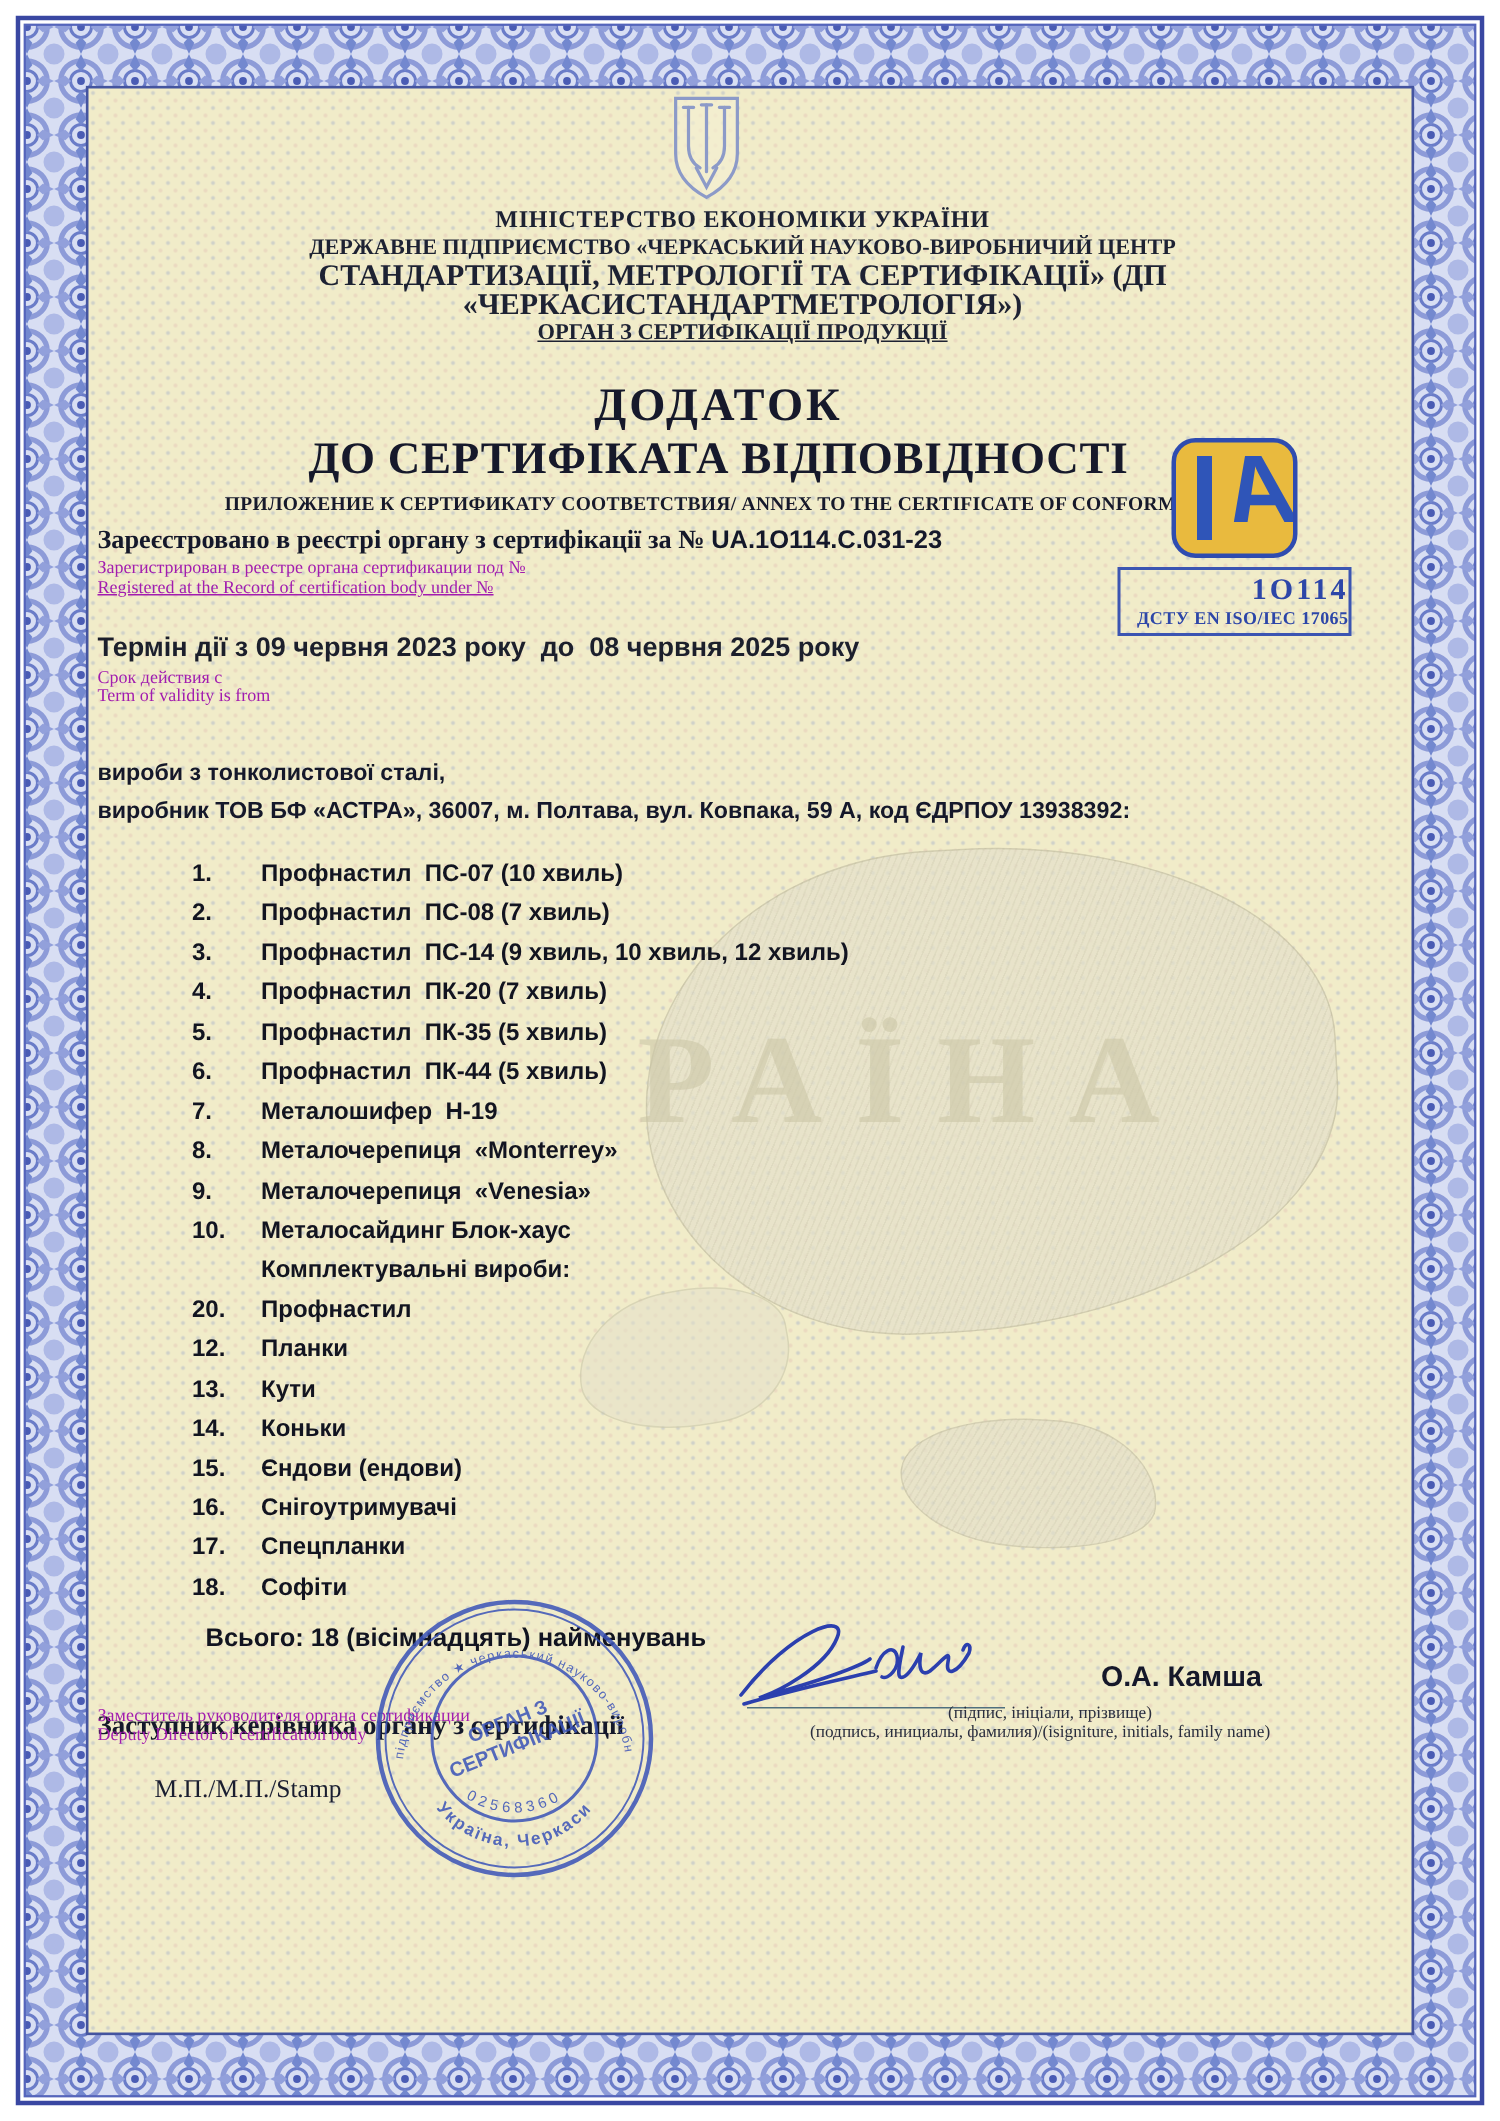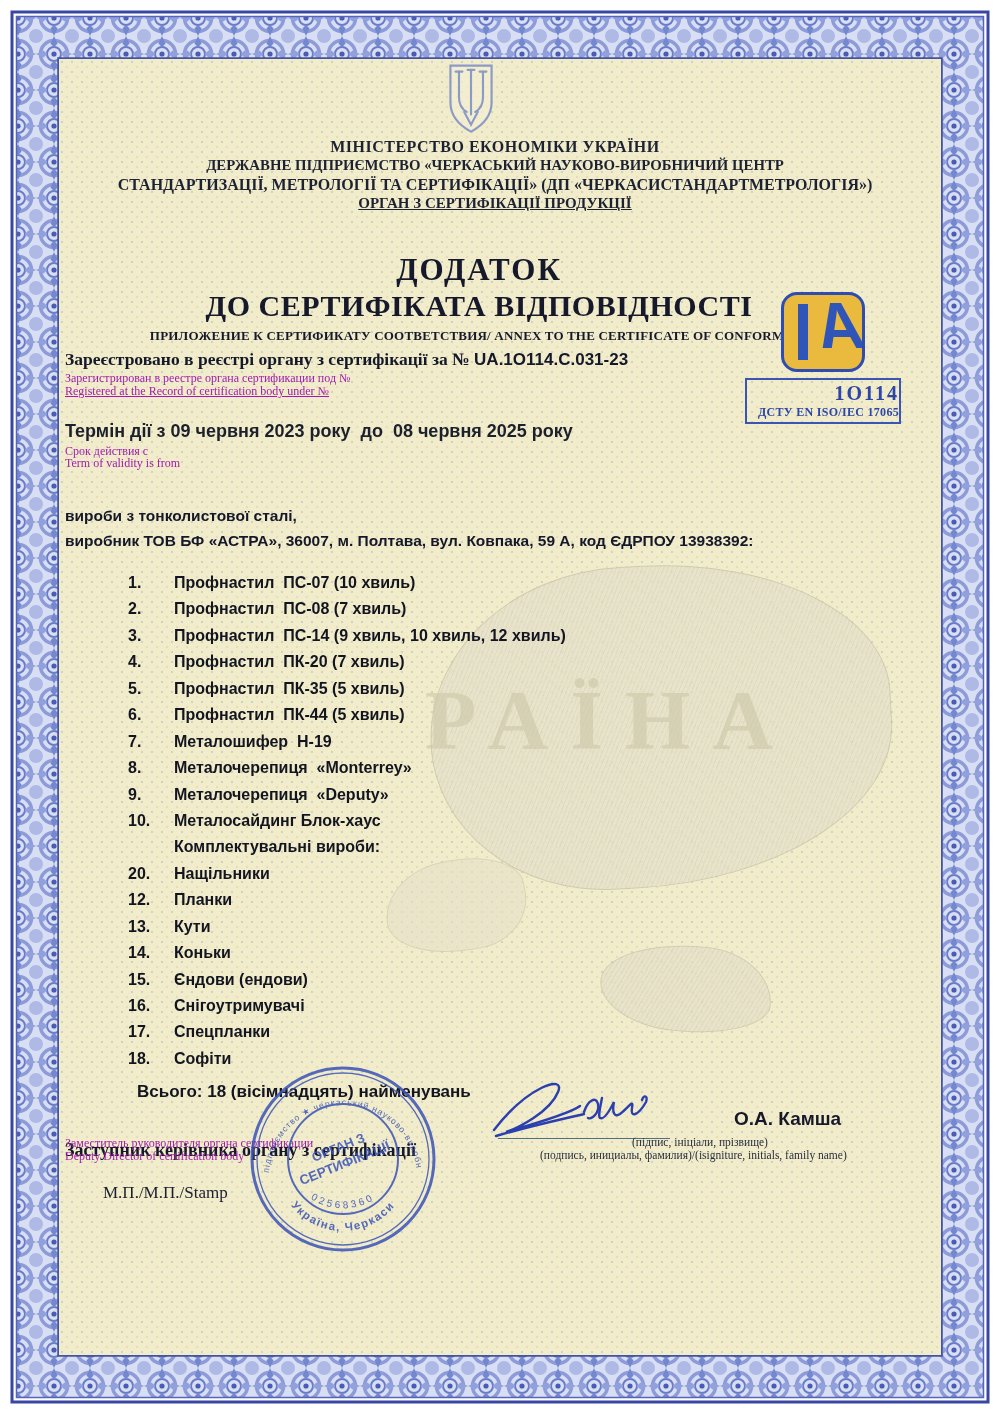--- a/index.html
+++ b/index.html
@@ -30,21 +30,21 @@
     border-radius:50% 50% 40% 60% / 60% 40% 55% 45%;transform:rotate(-10deg);}
   .wm-text{left:425px;top:672px;z-index:3;font:700 84px "Liberation Serif",serif;
     letter-spacing:22px;color:rgba(203,198,166,.6);white-space:nowrap;}
 
   
   .emblem{left:447px;top:60px;z-index:4;}
   .hdr{left:65px;top:137px;width:860px;z-index:4;text-align:center;
        color:#1d2233;font-weight:700;line-height:19px;}
   .hdr .l1{font-size:16px;letter-spacing:.5px;}
   .hdr .l2{font-size:14.8px;}
-  .hdr .l3{font-size:16px;}
+  .hdr .l3{font-size:20px;}
   .hdr .l4{font-size:15px;text-decoration:underline;}
 
   .title{left:65px;top:252px;width:828px;z-index:4;text-align:center;color:#16192b;}
   .title .t1{font:700 31px "Liberation Serif",serif;letter-spacing:2px;}
   .title .t2{font:700 30px "Liberation Serif",serif;margin-top:1px;letter-spacing:.5px;}
   .title .t3{font:700 13px "Liberation Serif",serif;margin-top:5px;letter-spacing:.2px;}
 
   
   .mark{left:781px;top:292px;width:78px;height:74px;z-index:5;background:#e9ba3e;
         border:3px solid #2f4cb0;border-radius:16px;overflow:hidden;}
@@ -194,33 +194,33 @@
       <div class="li">
         <span class="num">7.</span>
         <span class="txt">Металошифер  Н-19</span>
       </div>
       <div class="li">
         <span class="num">8.</span>
         <span class="txt">Металочерепиця  «Monterrey»</span>
       </div>
       <div class="li">
         <span class="num">9.</span>
-        <span class="txt">Металочерепиця  «Deputy»</span>
+        <span class="txt">Металочерепиця  «Venesia»</span>
       </div>
       <div class="li">
         <span class="num">10.</span>
         <span class="txt">Металосайдинг Блок-хаус</span>
       </div>
       <div class="li">
         <span class="num"></span>
         <span class="txt">Комплектувальні вироби:</span>
       </div>
       <div class="li">
         <span class="num">20.</span>
-        <span class="txt">Нащільники</span>
+        <span class="txt">Профнастил</span>
       </div>
       <div class="li">
         <span class="num">12.</span>
         <span class="txt">Планки</span>
       </div>
       <div class="li">
         <span class="num">13.</span>
         <span class="txt">Кути</span>
       </div>
       <div class="li">

